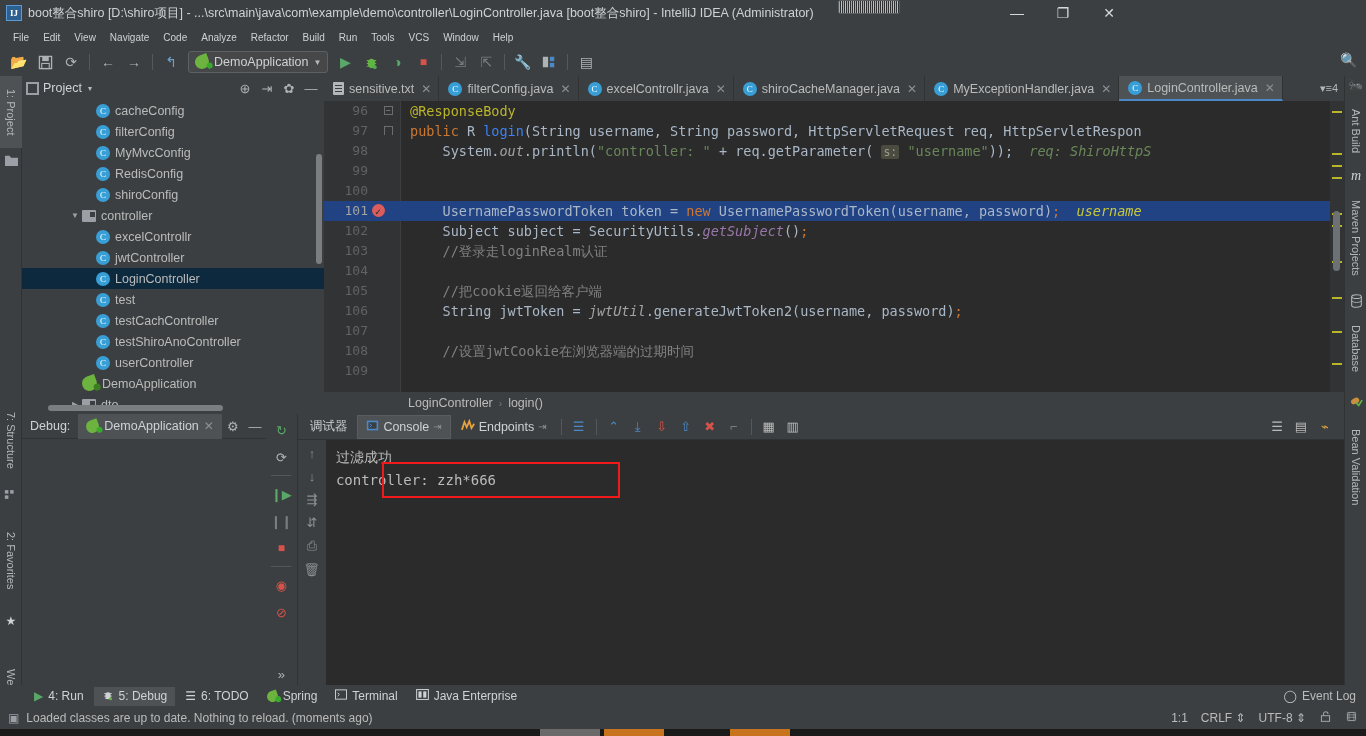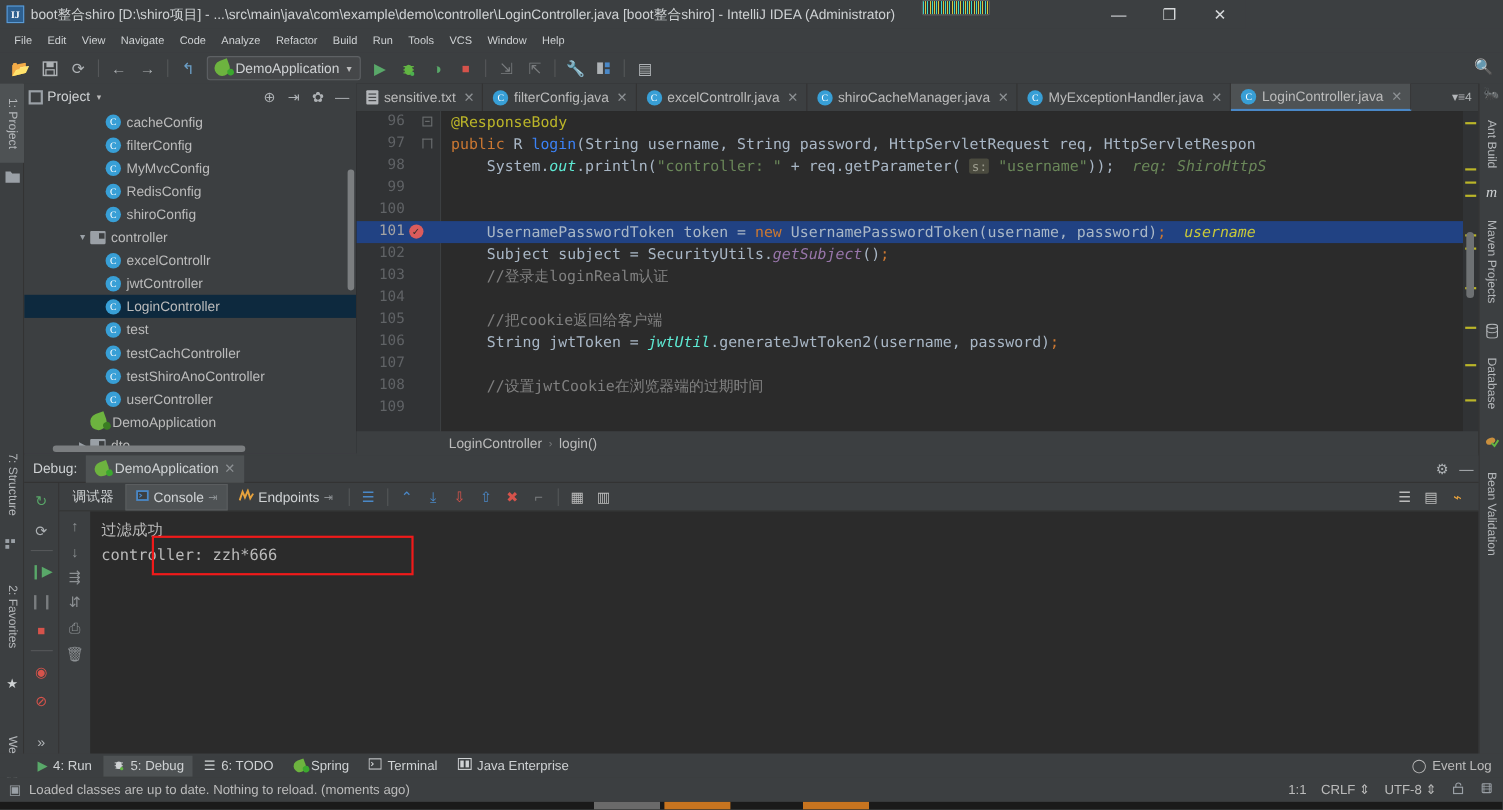--- a/index.html
+++ b/index.html
@@ -198,21 +198,21 @@
   }
   .bp::after {
     content:'\2713'; position:absolute; left:3px; top:-2px; color:#2b2b2b; font-size:10px;
   }
   .kw { color: #cc7832; }
   .str { color: #6a8759; }
   .cmt { color: #808080; }
   .num { color: #6897bb; }
   .meth { color: #3b82f6; }
   .ann { color: #bbb529; }
-  .fld { color: #5eead4; font-style: italic; }
+  .fld { color: #a3a3a3; font-style: italic; }
   .stat { color: #9876aa; font-style: italic; }
   .hint {
     background: #4b4b3f; color: #9a9a8c; border-radius: 2px; padding: 0 2px;
     font-size: 11.5px; font-style: normal;
   }
   .param-hint { color: #6a8759; font-style: italic; }
   .numbg { background: #3a3a2a; }
   .ed-hscroll {
     position: absolute; left: 82px; bottom: 1px; width: 680px; height: 7px;
     background: #6e7173; border-radius: 4px;
@@ -236,21 +236,21 @@
 
   
   .right-strip {
     position: absolute; right: 0; top: 76px; width: 22px; height: 610px;
     background: #3c3f41; border-left: 1px solid #323232;
   }
 
   
   .debug-panel {
     position: absolute; left: 22px; top: 414px; width: 1322px; height: 272px;
-    background: #3c3f41; display: flex; flex-direction: column;
+    background: #3c3f41; display: flex; flex-direction: row;
   }
   .dbg-head {
     height: 25px; display: flex; align-items: center; background: #3c3f41;
     border-bottom: 1px solid #323232;
   }
   .dbg-head .lbl { padding: 0 8px; color: #cfd2d4; font-size: 12.5px; }
   .dbg-head .tab {
     display: flex; align-items: center; gap: 5px; padding: 0 8px; height: 25px;
     background: #4e5254; color: #cfd2d4; font-size: 12.5px;
   }

